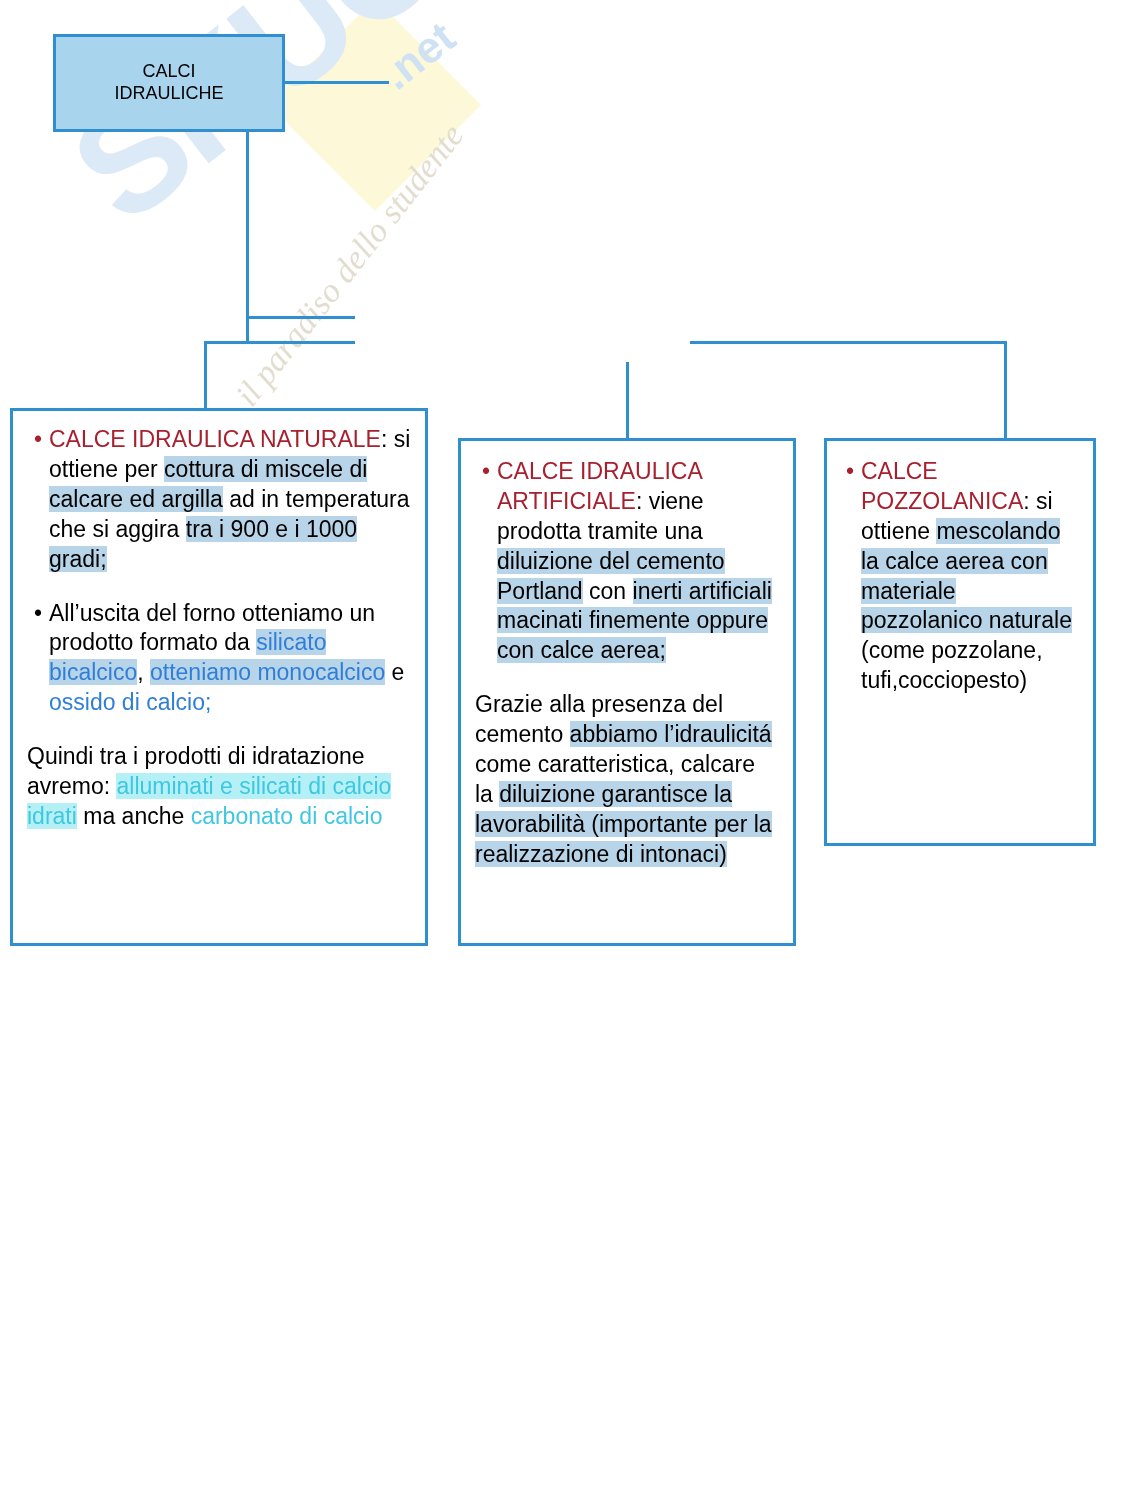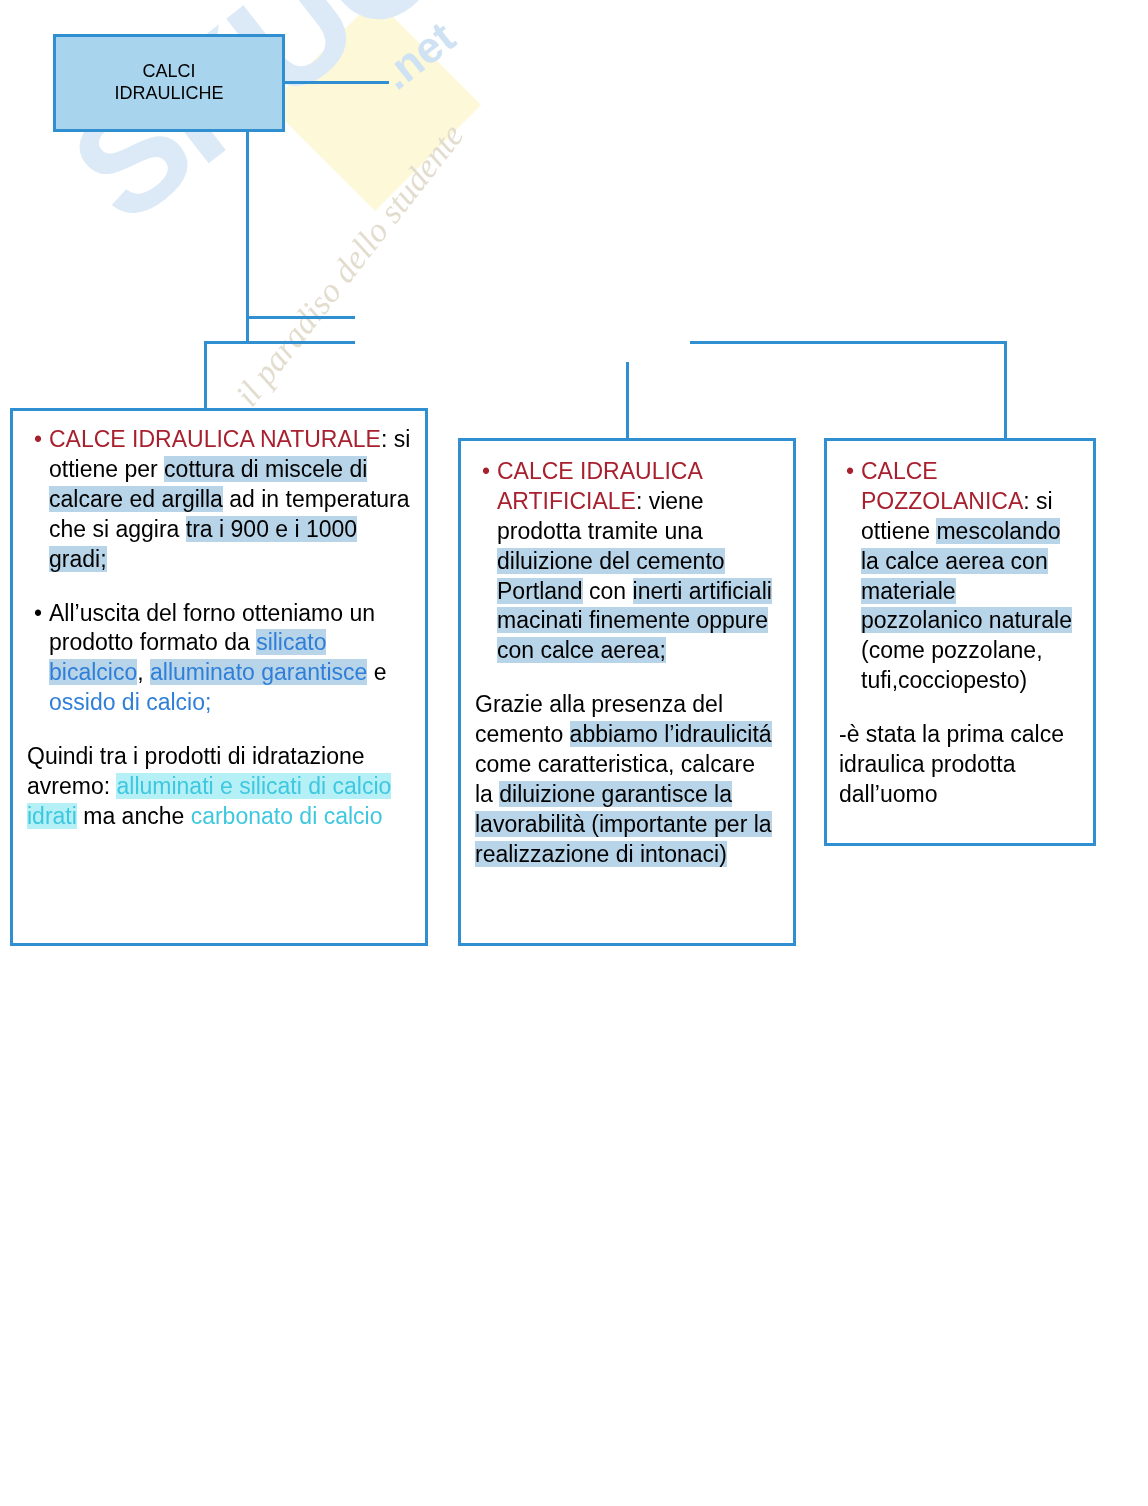--- a/index.html
+++ b/index.html
@@ -204,21 +204,21 @@
     <div class="inner">
         <p class="para">
           <span class="bullet-row">
             <span class="bdot" style="color: rgb(168, 31, 45);">•</span>
             <span class="btxt"><span class="red">CALCE IDRAULICA NATURALE</span><span>: si ottiene per </span><span class="hl-blue">cottura di miscele di calcare ed argilla</span><span> ad in temperatura che si aggira </span><span class="hl-blue">tra i 900 e i 1000 gradi;</span></span>
           </span>
         </p>
         <p class="para">
           <span class="bullet-row">
             <span class="bdot">•</span>
-            <span class="btxt"><span>All’uscita del forno otteniamo un prodotto formato da </span><span class="blue hl-blue">silicato bicalcico</span><span>, </span><span class="blue hl-blue">alluminato garantisce</span><span> e </span><span class="blue">ossido di calcio;</span></span>
+            <span class="btxt"><span>All’uscita del forno otteniamo un prodotto formato da </span><span class="blue hl-blue">silicato bicalcico</span><span>, </span><span class="blue hl-blue">otteniamo monocalcico</span><span> e </span><span class="blue">ossido di calcio;</span></span>
           </span>
         </p>
         <p class="para">
           <span class="bullet-row">
             <span class="btxt"><span>Quindi tra i prodotti di idratazione avremo: </span><span class="cyan hl-cyan">alluminati e silicati di calcio idrati</span><span> ma anche </span><span class="cyan">carbonato di calcio</span></span>
           </span>
         </p>
       </div>
   </div>
 
@@ -239,21 +239,16 @@
   </div>
 
   <div class="node" id="node-pozzolanica">
     <div class="inner">
         <p class="para">
           <span class="bullet-row">
             <span class="bdot" style="color: rgb(168, 31, 45);">•</span>
             <span class="btxt"><span class="red">CALCE POZZOLANICA</span><span>: si ottiene </span><span class="hl-blue">mescolando la calce aerea con materiale pozzolanico naturale</span><span> (come pozzolane, tufi,cocciopesto)</span></span>
           </span>
         </p>
-        <p class="para">
-          <span class="bullet-row">
-            <span class="btxt"><span>-è stata la prima calce idraulica prodotta dall’uomo</span></span>
-          </span>
-        </p>
       </div>
   </div>
 
 </div>
 
 </body></html>

